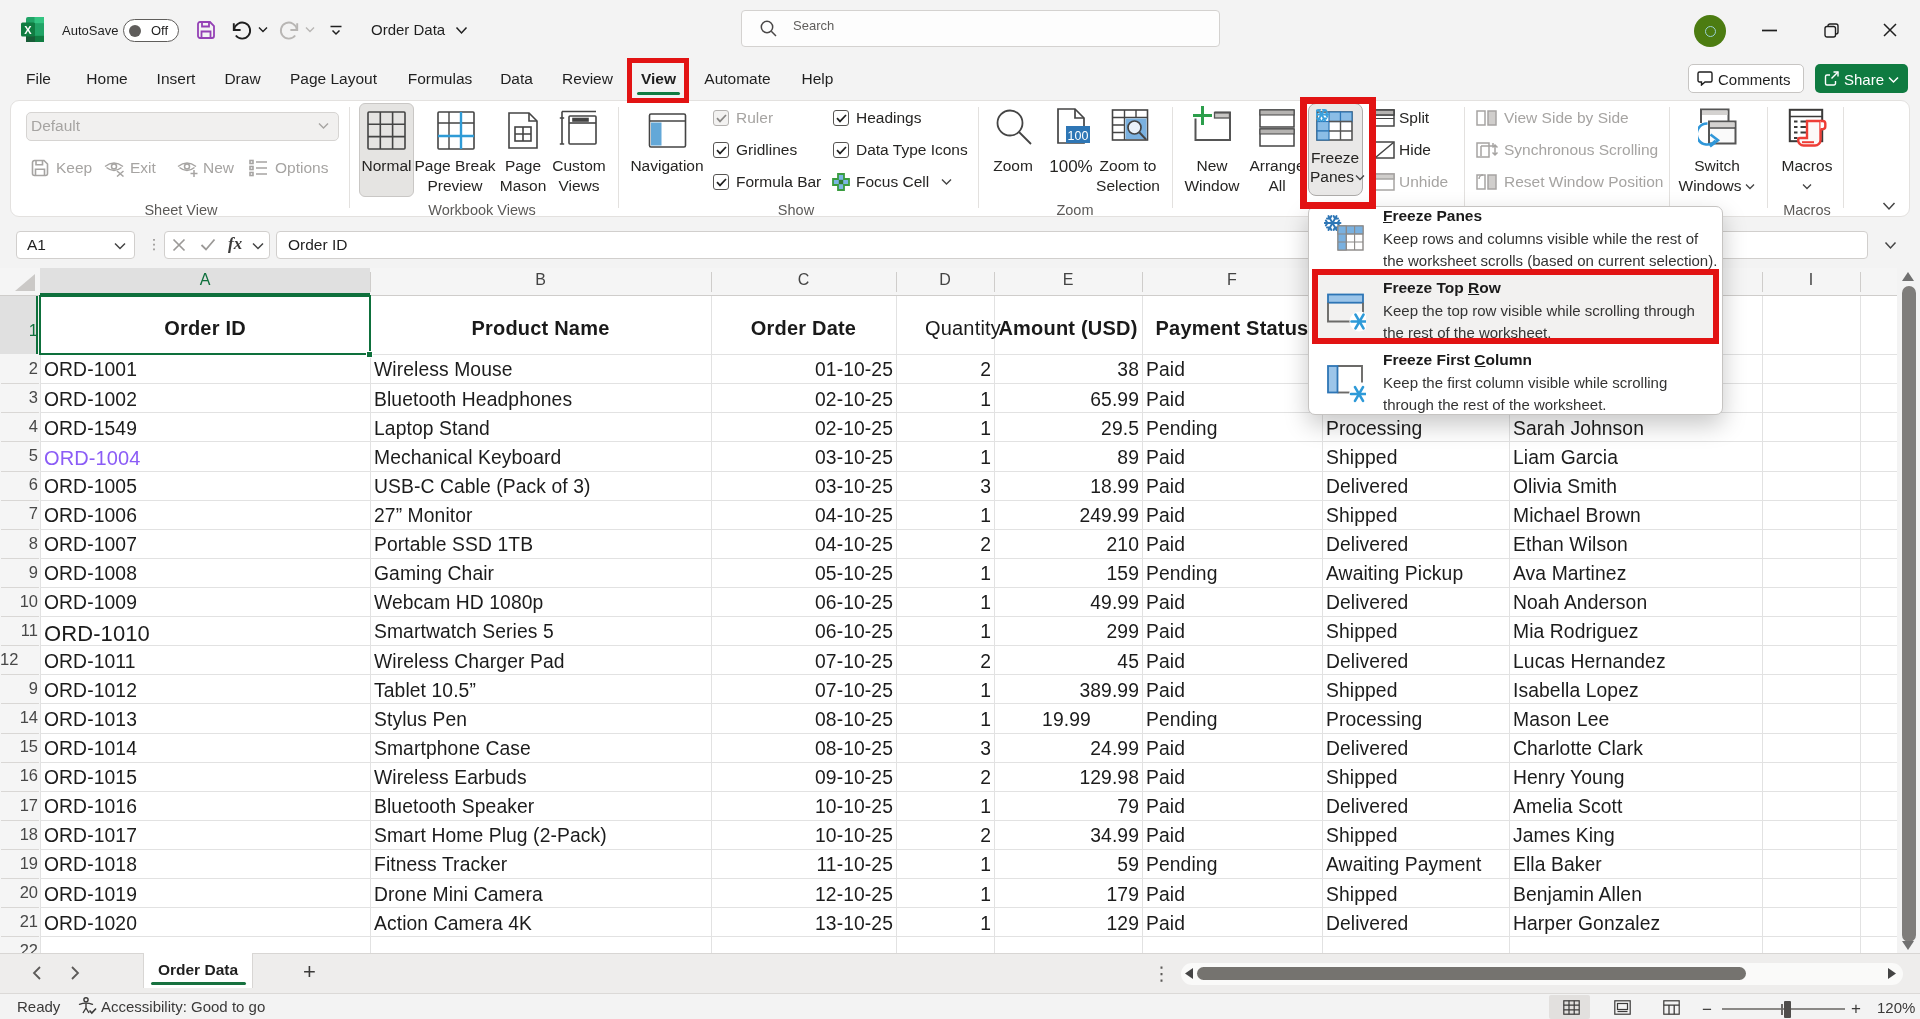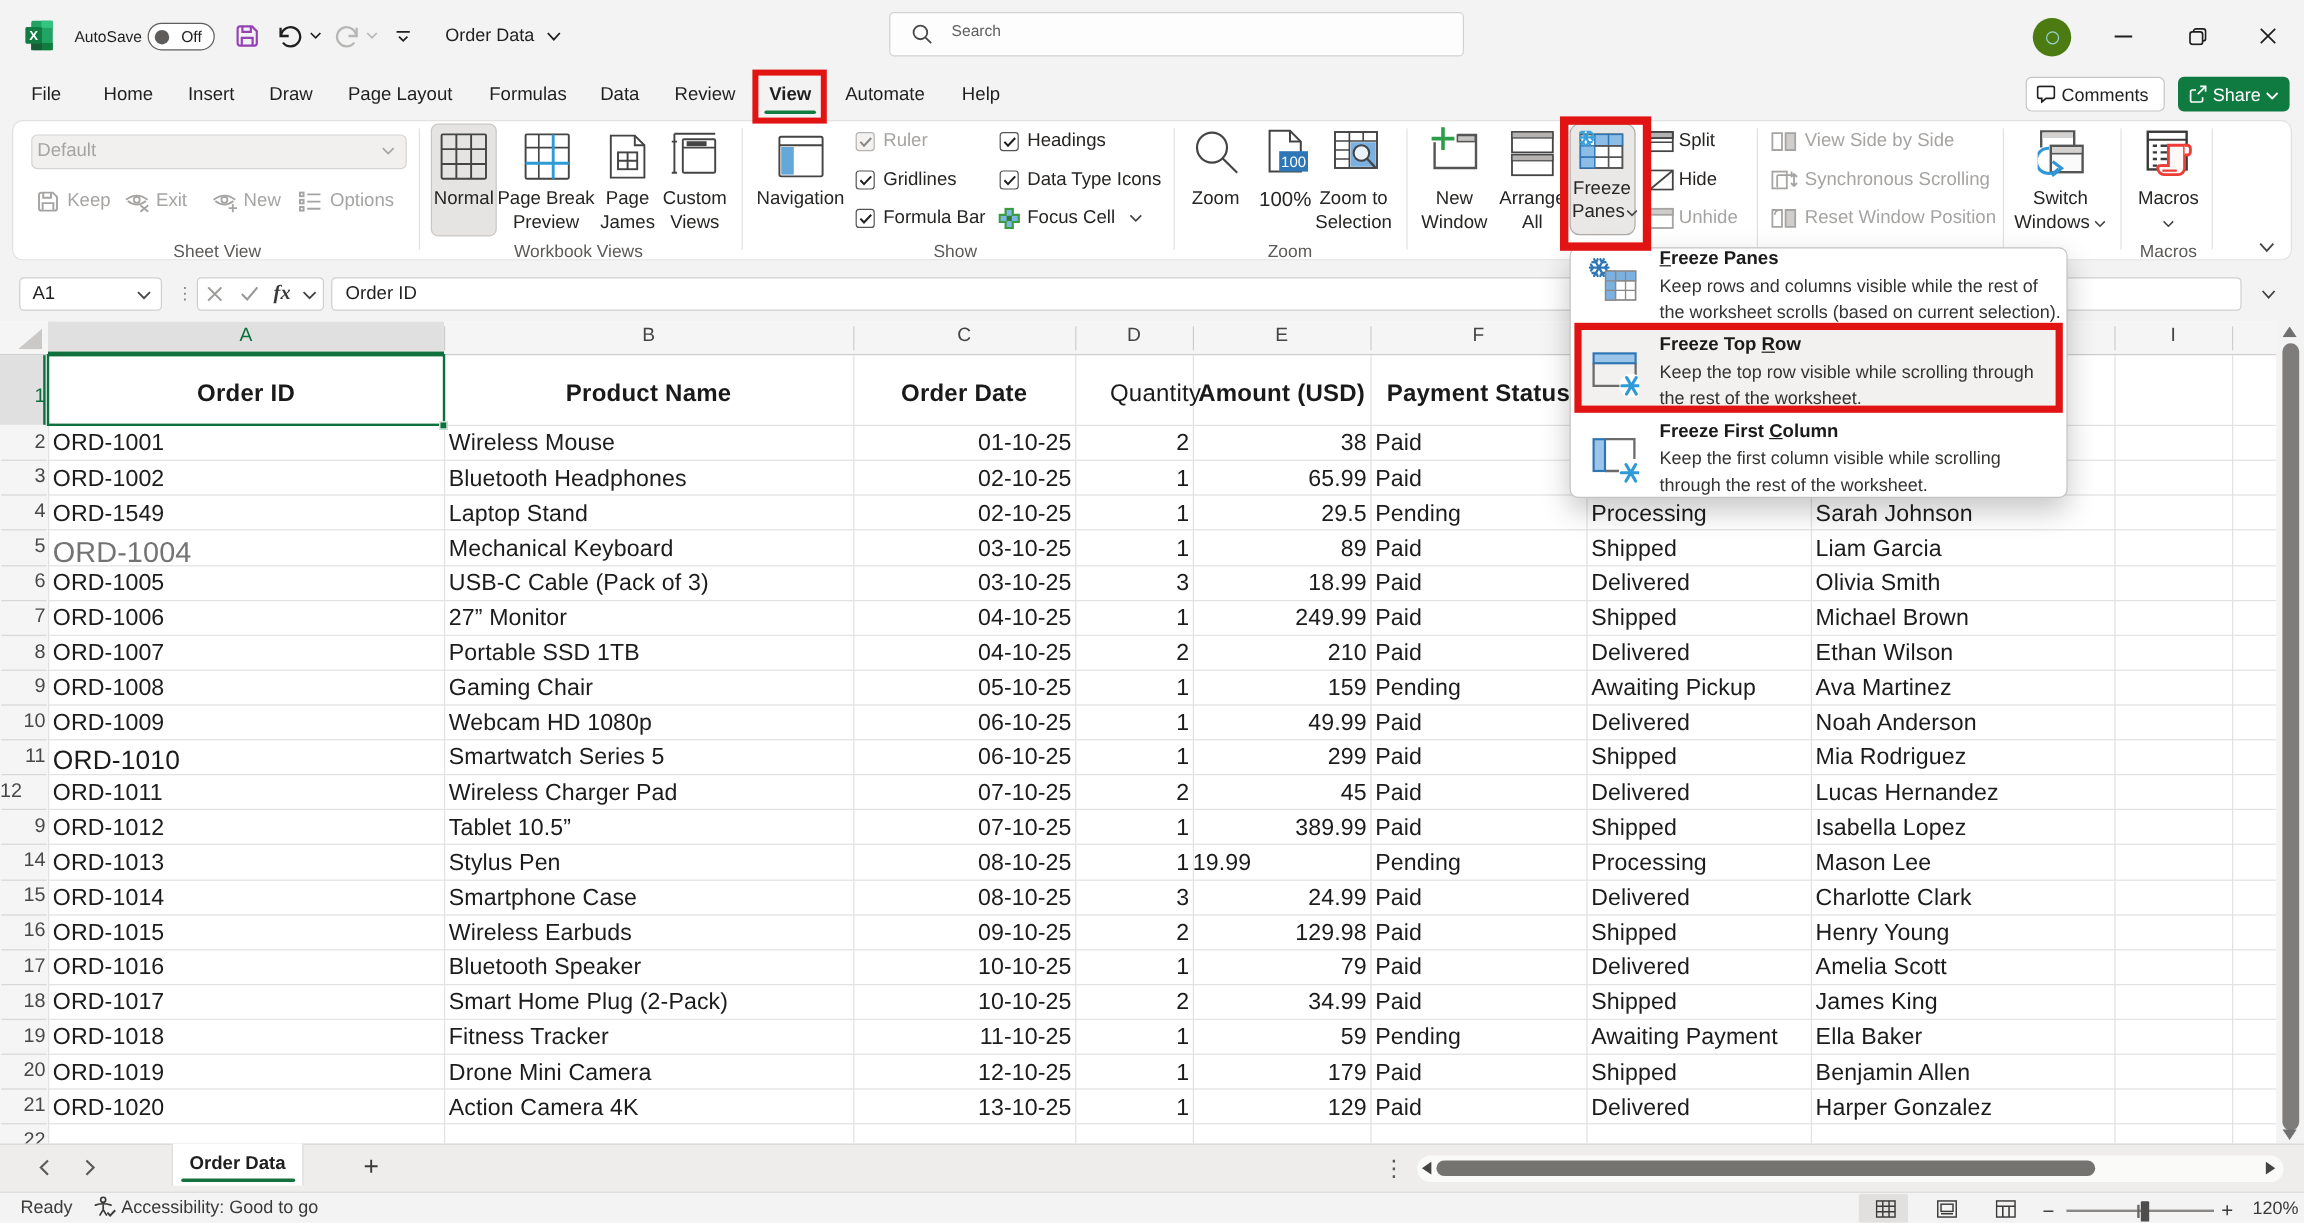--- a/index.html
+++ b/index.html
@@ -153,21 +153,21 @@
 </svg>
 <div class="ab" style="left:385px;top:157px;width:140px;text-align:center;font-size:15.5px;color:#262523">Page Break</div>
 <div class="ab" style="left:385px;top:177px;width:140px;text-align:center;font-size:15.5px;color:#262523">Preview</div>
 <svg class="ab" style="left:507px;top:110px" width="32" height="41" viewBox="0 0 32 41" fill="none" stroke="#444" stroke-width="1.6">
 <path d="M2 3 h20 l8 8 v27 h-28 z"></path>
     <path d="M22 3 v8 h8"></path>
 <rect x="8" y="17" width="16" height="14"></rect>
     <path d="M8 24 h16 M16 17 v14"></path>
 </svg>
 <div class="ab" style="left:453px;top:157px;width:140px;text-align:center;font-size:15.5px;color:#262523">Page</div>
-<div class="ab" style="left:453px;top:177px;width:140px;text-align:center;font-size:15.5px;color:#262523">James</div>
+<div class="ab" style="left:453px;top:177px;width:140px;text-align:center;font-size:15.5px;color:#262523">Mason</div>
 <svg class="ab" style="left:559px;top:110px" width="40" height="41" viewBox="0 0 40 41" fill="none" stroke="#444" stroke-width="1.6">
 <path d="M3 1.5 h34"></path>
     <path d="M3 1.5 v10 M3 8 v26"></path>
     <path d="M0.8 34 h4.4 M0.8 8 h4.4"></path>
 <rect x="10" y="6" width="27" height="28" rx="1"></rect>
     <path d="M10 13 h27"></path>
     <rect x="14" y="8.5" width="15" height="2.5" fill="#444"></rect>
 </svg>
 <div class="ab" style="left:509px;top:157px;width:140px;text-align:center;font-size:15.5px;color:#262523">Custom</div>
 <div class="ab" style="left:509px;top:177px;width:140px;text-align:center;font-size:15.5px;color:#262523">Views</div>
@@ -475,21 +475,21 @@
 <div class="ab" style="left:994px;top:388.5px;width:145px;text-align:right;font-size:19.3px;letter-spacing:0.1px;color:#1c1c1c">65.99</div>
 <div class="ab" style="left:1146px;top:388.5px;font-size:19.3px;letter-spacing:0.1px;color:#1c1c1c;white-space:nowrap">Paid</div>
 <div class="ab" style="left:44px;top:417.6px;font-size:19.3px;letter-spacing:0.1px;color:#1c1c1c;white-space:nowrap">ORD-1549</div>
 <div class="ab" style="left:374px;top:417.6px;font-size:19.3px;letter-spacing:0.1px;color:#1c1c1c;white-space:nowrap">Laptop Stand</div>
 <div class="ab" style="left:711px;top:417.6px;width:182px;text-align:right;font-size:19.3px;letter-spacing:0.1px;color:#1c1c1c">02-10-25</div>
 <div class="ab" style="left:896px;top:417.6px;width:95px;text-align:right;font-size:19.3px;letter-spacing:0.1px;color:#1c1c1c">1</div>
 <div class="ab" style="left:994px;top:417.6px;width:145px;text-align:right;font-size:19.3px;letter-spacing:0.1px;color:#1c1c1c">29.5</div>
 <div class="ab" style="left:1146px;top:417.6px;font-size:19.3px;letter-spacing:0.1px;color:#1c1c1c;white-space:nowrap">Pending</div>
 <div class="ab" style="left:1326px;top:417.6px;font-size:19.3px;letter-spacing:0.1px;color:#1c1c1c;white-space:nowrap">Processing</div>
 <div class="ab" style="left:1513px;top:417.6px;font-size:19.3px;letter-spacing:0.1px;color:#1c1c1c;white-space:nowrap">Sarah Johnson</div>
-<div class="ab" style="left:44px;top:446.7px;font-size:24px;letter-spacing:0.1px;color:#737373;white-space:nowrap">ORD-1004</div>
+<div class="ab" style="left:44px;top:446.7px;font-size:20px;letter-spacing:0.1px;color:#8b5cf6;white-space:nowrap">ORD-1004</div>
 <div class="ab" style="left:374px;top:446.7px;font-size:19.3px;letter-spacing:0.1px;color:#1c1c1c;white-space:nowrap">Mechanical Keyboard</div>
 <div class="ab" style="left:711px;top:446.7px;width:182px;text-align:right;font-size:19.3px;letter-spacing:0.1px;color:#1c1c1c">03-10-25</div>
 <div class="ab" style="left:896px;top:446.7px;width:95px;text-align:right;font-size:19.3px;letter-spacing:0.1px;color:#1c1c1c">1</div>
 <div class="ab" style="left:994px;top:446.7px;width:145px;text-align:right;font-size:19.3px;letter-spacing:0.1px;color:#1c1c1c">89</div>
 <div class="ab" style="left:1146px;top:446.7px;font-size:19.3px;letter-spacing:0.1px;color:#1c1c1c;white-space:nowrap">Paid</div>
 <div class="ab" style="left:1326px;top:446.7px;font-size:19.3px;letter-spacing:0.1px;color:#1c1c1c;white-space:nowrap">Shipped</div>
 <div class="ab" style="left:1513px;top:446.7px;font-size:19.3px;letter-spacing:0.1px;color:#1c1c1c;white-space:nowrap">Liam Garcia</div>
 <div class="ab" style="left:44px;top:475.8px;font-size:19.3px;letter-spacing:0.1px;color:#1c1c1c;white-space:nowrap">ORD-1005</div>
 <div class="ab" style="left:374px;top:475.8px;font-size:19.3px;letter-spacing:0.1px;color:#1c1c1c;white-space:nowrap">USB-C Cable (Pack of 3)</div>
 <div class="ab" style="left:711px;top:475.8px;width:182px;text-align:right;font-size:19.3px;letter-spacing:0.1px;color:#1c1c1c">03-10-25</div>
@@ -551,21 +551,21 @@
 <div class="ab" style="left:711px;top:679.7px;width:182px;text-align:right;font-size:19.3px;letter-spacing:0.1px;color:#1c1c1c">07-10-25</div>
 <div class="ab" style="left:896px;top:679.7px;width:95px;text-align:right;font-size:19.3px;letter-spacing:0.1px;color:#1c1c1c">1</div>
 <div class="ab" style="left:994px;top:679.7px;width:145px;text-align:right;font-size:19.3px;letter-spacing:0.1px;color:#1c1c1c">389.99</div>
 <div class="ab" style="left:1146px;top:679.7px;font-size:19.3px;letter-spacing:0.1px;color:#1c1c1c;white-space:nowrap">Paid</div>
 <div class="ab" style="left:1326px;top:679.7px;font-size:19.3px;letter-spacing:0.1px;color:#1c1c1c;white-space:nowrap">Shipped</div>
 <div class="ab" style="left:1513px;top:679.7px;font-size:19.3px;letter-spacing:0.1px;color:#1c1c1c;white-space:nowrap">Isabella Lopez</div>
 <div class="ab" style="left:44px;top:708.8px;font-size:19.3px;letter-spacing:0.1px;color:#1c1c1c;white-space:nowrap">ORD-1013</div>
 <div class="ab" style="left:374px;top:708.8px;font-size:19.3px;letter-spacing:0.1px;color:#1c1c1c;white-space:nowrap">Stylus Pen</div>
 <div class="ab" style="left:711px;top:708.8px;width:182px;text-align:right;font-size:19.3px;letter-spacing:0.1px;color:#1c1c1c">08-10-25</div>
 <div class="ab" style="left:896px;top:708.8px;width:95px;text-align:right;font-size:19.3px;letter-spacing:0.1px;color:#1c1c1c">1</div>
-<div class="ab" style="left:994px;top:708.8px;width:145px;text-align:left;font-size:19.3px;letter-spacing:0.1px;color:#1c1c1c">19.99</div>
+<div class="ab" style="left:994px;top:708.8px;width:145px;text-align:center;font-size:19.3px;letter-spacing:0.1px;color:#1c1c1c">19.99</div>
 <div class="ab" style="left:1146px;top:708.8px;font-size:19.3px;letter-spacing:0.1px;color:#1c1c1c;white-space:nowrap">Pending</div>
 <div class="ab" style="left:1326px;top:708.8px;font-size:19.3px;letter-spacing:0.1px;color:#1c1c1c;white-space:nowrap">Processing</div>
 <div class="ab" style="left:1513px;top:708.8px;font-size:19.3px;letter-spacing:0.1px;color:#1c1c1c;white-space:nowrap">Mason Lee</div>
 <div class="ab" style="left:44px;top:737.9px;font-size:19.3px;letter-spacing:0.1px;color:#1c1c1c;white-space:nowrap">ORD-1014</div>
 <div class="ab" style="left:374px;top:737.9px;font-size:19.3px;letter-spacing:0.1px;color:#1c1c1c;white-space:nowrap">Smartphone Case</div>
 <div class="ab" style="left:711px;top:737.9px;width:182px;text-align:right;font-size:19.3px;letter-spacing:0.1px;color:#1c1c1c">08-10-25</div>
 <div class="ab" style="left:896px;top:737.9px;width:95px;text-align:right;font-size:19.3px;letter-spacing:0.1px;color:#1c1c1c">3</div>
 <div class="ab" style="left:994px;top:737.9px;width:145px;text-align:right;font-size:19.3px;letter-spacing:0.1px;color:#1c1c1c">24.99</div>
 <div class="ab" style="left:1146px;top:737.9px;font-size:19.3px;letter-spacing:0.1px;color:#1c1c1c;white-space:nowrap">Paid</div>
 <div class="ab" style="left:1326px;top:737.9px;font-size:19.3px;letter-spacing:0.1px;color:#1c1c1c;white-space:nowrap">Delivered</div>

